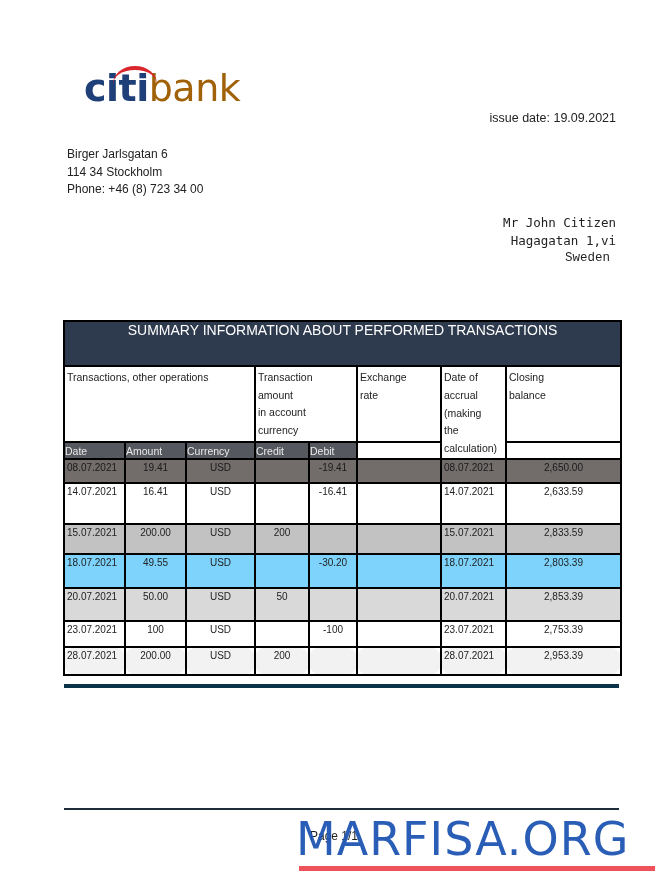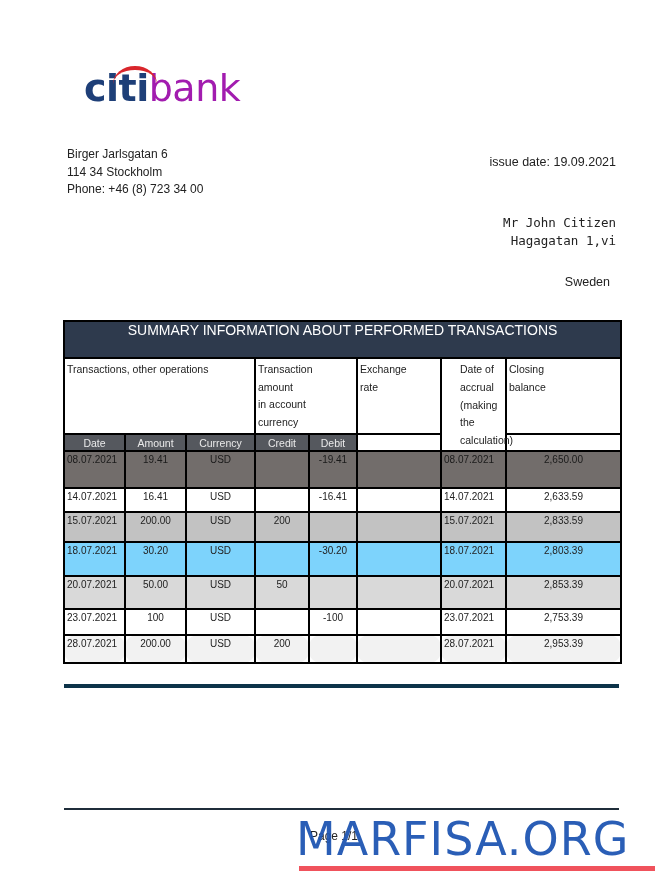--- a/index.html
+++ b/index.html
@@ -2,42 +2,42 @@
 <html><head>
   <meta charset="utf-8">
   <style>
     * { box-sizing: border-box; margin: 0; padding: 0; }
     html, body { width: 668px; height: 896px; background: #ffffff; overflow: hidden; }
     body { position: relative; font-family: "Liberation Sans", "DejaVu Sans", sans-serif; color: #1a1a1a; }
 
     .logo { position: absolute; left: 84px; top: 62px; width: 160px; height: 48px; }
     .logo-text { position: absolute; left: 0; top: 6px; font-family: "DejaVu Sans", sans-serif; font-size: 38px; letter-spacing: -0.5px; line-height: 40px; }
     .logo-text .citi { color: #1e3f78; font-weight: bold; }
-    .logo-text .bank { color: #a21caf; font-weight: normal; margin-top: 43px; }
+    .logo-text .bank { color: #a16207; font-weight: normal; margin-top: 43px; }
     .logo-arc { position: absolute; left: 29px; top: 4px; width: 44px; height: 18px; border-top: 4px solid #d9262c; border-radius: 50% 50% 0 0 / 100% 100% 0 0; }
 
-    .issue-date { position: absolute; right: 52px; top: 111px; font-size: 12.5px; color: #222; margin-top: 44px; }
+    .issue-date { position: absolute; right: 52px; top: 111px; font-size: 12.5px; color: #222; }
 
     .bank-address { position: absolute; left: 67px; top: 146px; font-size: 12px; line-height: 17.5px; color: #222; }
 
     .recipient { position: absolute; right: 52px; top: 214px; text-align: right; font-family: "DejaVu Sans Mono", monospace; font-size: 12.5px; line-height: 17.8px; color: #222; }
-    .recipient .country { font-family: Liberation Sans, sans-serif; padding-right: 6px; margin-top: 24px; }
+    .recipient .country { font-family: Liberation Mono, monospace; padding-right: 6px; }
 
     table.summary { position: absolute; left: 63px; top: 320px; width: 557px; border-collapse: collapse; table-layout: fixed; font-size: 10.5px; }
     table.summary td, table.summary th { border: 2px solid #000; vertical-align: top; }
-    .title-row th { background: #2e3a4d; color: #ffffff; font-weight: normal; font-size: 14px; height: 37px; vertical-align: middle; text-align: center; border-color: #1c2533; }
+    .title-row th { background: #2e3a4d; color: #ffffff; font-weight: normal; font-size: 14px; height: 45px; vertical-align: middle; text-align: center; border-color: #1c2533; }
     .group-row td { height: 72px; padding: 2px 2px; line-height: 17.5px; font-size: 10.5px; color: #222; }
     .colhead-row td { height: 17px; font-size: 10.5px; }
-    .colhead-row td.dark { background: #55585e; color: #eaeaea; text-align: center; vertical-align: middle; }
+    .colhead-row td.dark { background: #55585e; color: #eaeaea; text-align: left; vertical-align: middle; }
     .colhead-row td.light { background: #fff; padding: 0 2px; vertical-align: top; line-height: 15px; }
     .data-row td { font-size: 10px; padding: 2px 2px 0 2px; color: #222; }
     .data-row td.c { text-align: center; }
     .data-row td.l { text-align: left; }
-    .r0 td { background: #726d6b; height: 37px; color: #1a1a1a; }
-    .r1 td { background: #ffffff; height: 24px; }
+    .r0 td { background: #726d6b; height: 24px; color: #1a1a1a; }
+    .r1 td { background: #ffffff; height: 41px; }
     .r2 td { background: #c2c2c2; height: 30px; margin-left: 40px; }
     .r3 td { background: #7dd3fc; height: 34px; }
     .r4 td { background: #d9d9d9; height: 33px; margin-left: 44px; }
     .r5 td { background: #ffffff; height: 26px; }
     .r6 td { background: #f2f2f2; height: 28px; border-radius: 12px; }
 
     .rule-thick { position: absolute; left: 64px; top: 684px; width: 555px; height: 4px; background: #0d3349; }
     .rule-thin { position: absolute; left: 64px; top: 808px; width: 555px; height: 2px; background: #1f2d3a; }
     .page-num { position: absolute; left: 310px; top: 829px; font-size: 12px; color: #222; }
 
@@ -86,21 +86,21 @@
     <td colspan="2">
       <div>Transaction</div>
       <div>amount</div>
       <div>in account</div>
       <div>currency</div>
     </td>
     <td>
       <div>Exchange</div>
       <div>rate</div>
     </td>
-    <td rowspan="2" style="padding:2px 2px 0 18px;line-height:17.8px">
+    <td rowspan="2" style="padding:2px 2px 0 2px;line-height:17.8px">
       <div>Date of</div>
       <div>accrual</div>
       <div>(making</div>
       <div>the</div>
       <div>calculation)</div>
     </td>
     <td>
       <div>Closing</div>
       <div>balance</div>
     </td>
@@ -140,21 +140,21 @@
     <td class="c">200.00</td>
     <td class="c">USD</td>
     <td class="c">200</td>
     <td class="c"></td>
     <td class="c"></td>
     <td class="l">15.07.2021</td>
     <td class="c">2,833.59</td>
   </tr>
   <tr class="data-row r3">
     <td class="l">18.07.2021</td>
-    <td class="c">30.20</td>
+    <td class="c">49.55</td>
     <td class="c">USD</td>
     <td class="c"></td>
     <td class="c">-30.20</td>
     <td class="c"></td>
     <td class="l">18.07.2021</td>
     <td class="c">2,803.39</td>
   </tr>
   <tr class="data-row r4">
     <td class="l">20.07.2021</td>
     <td class="c">50.00</td>

